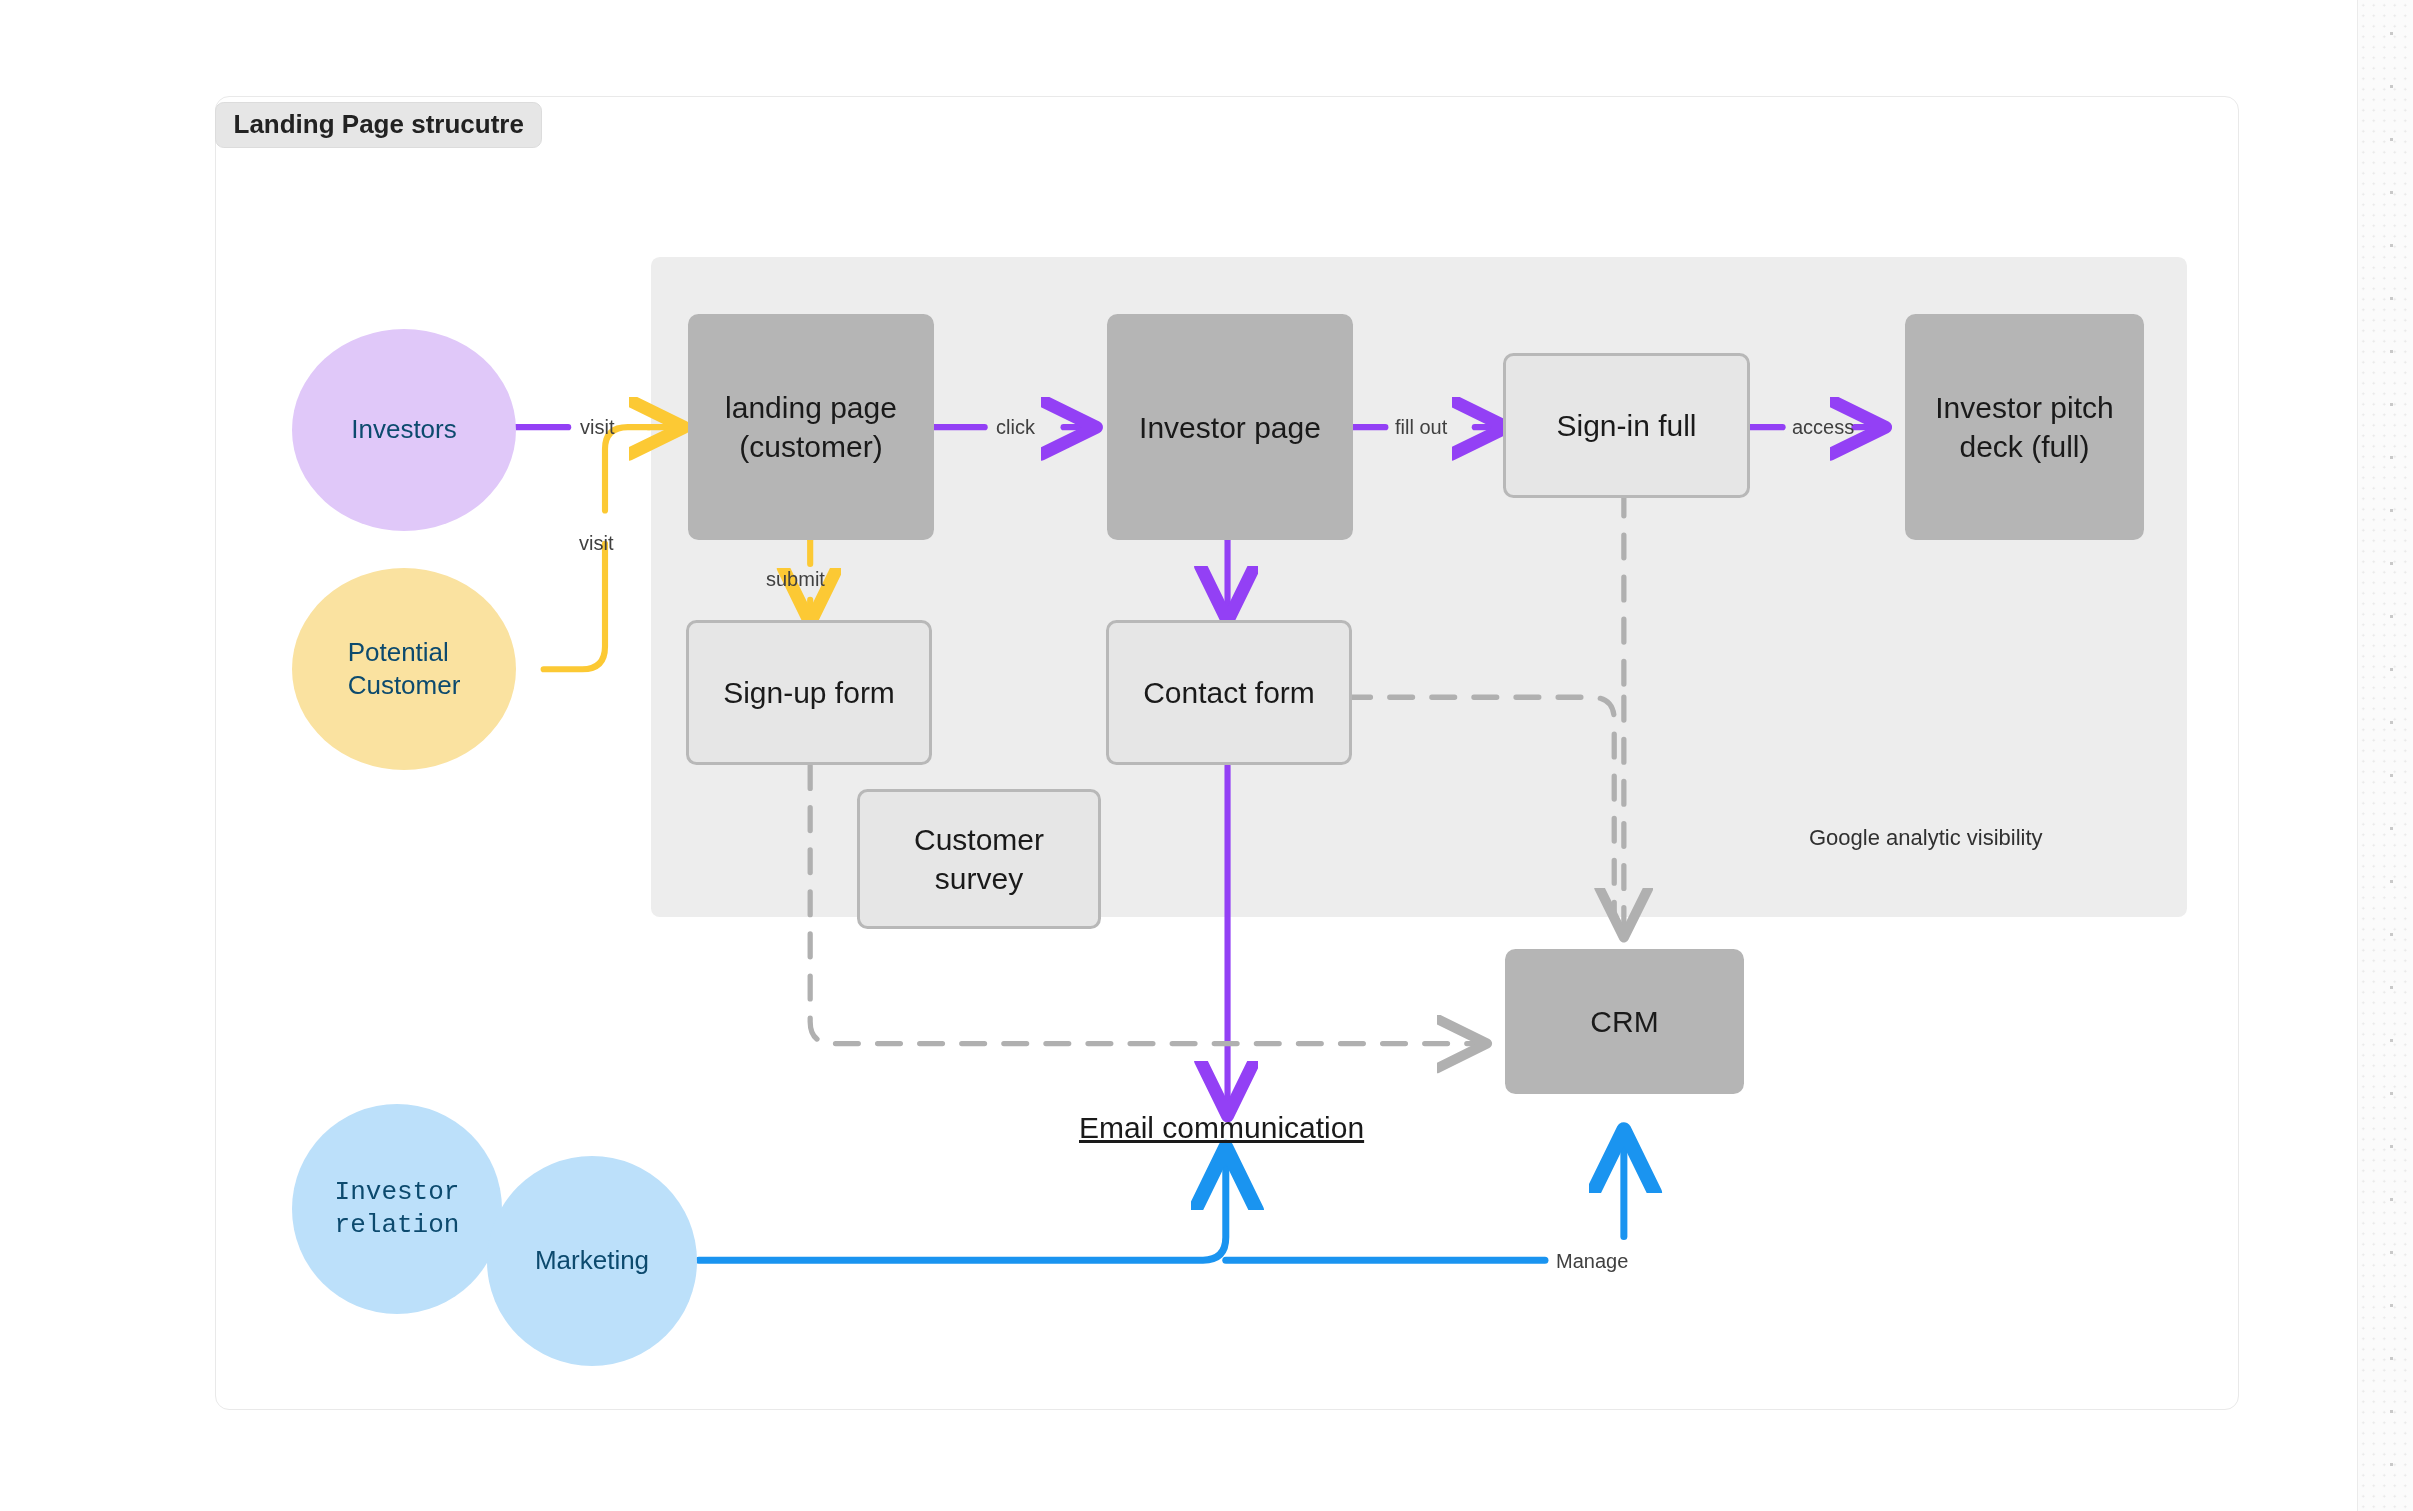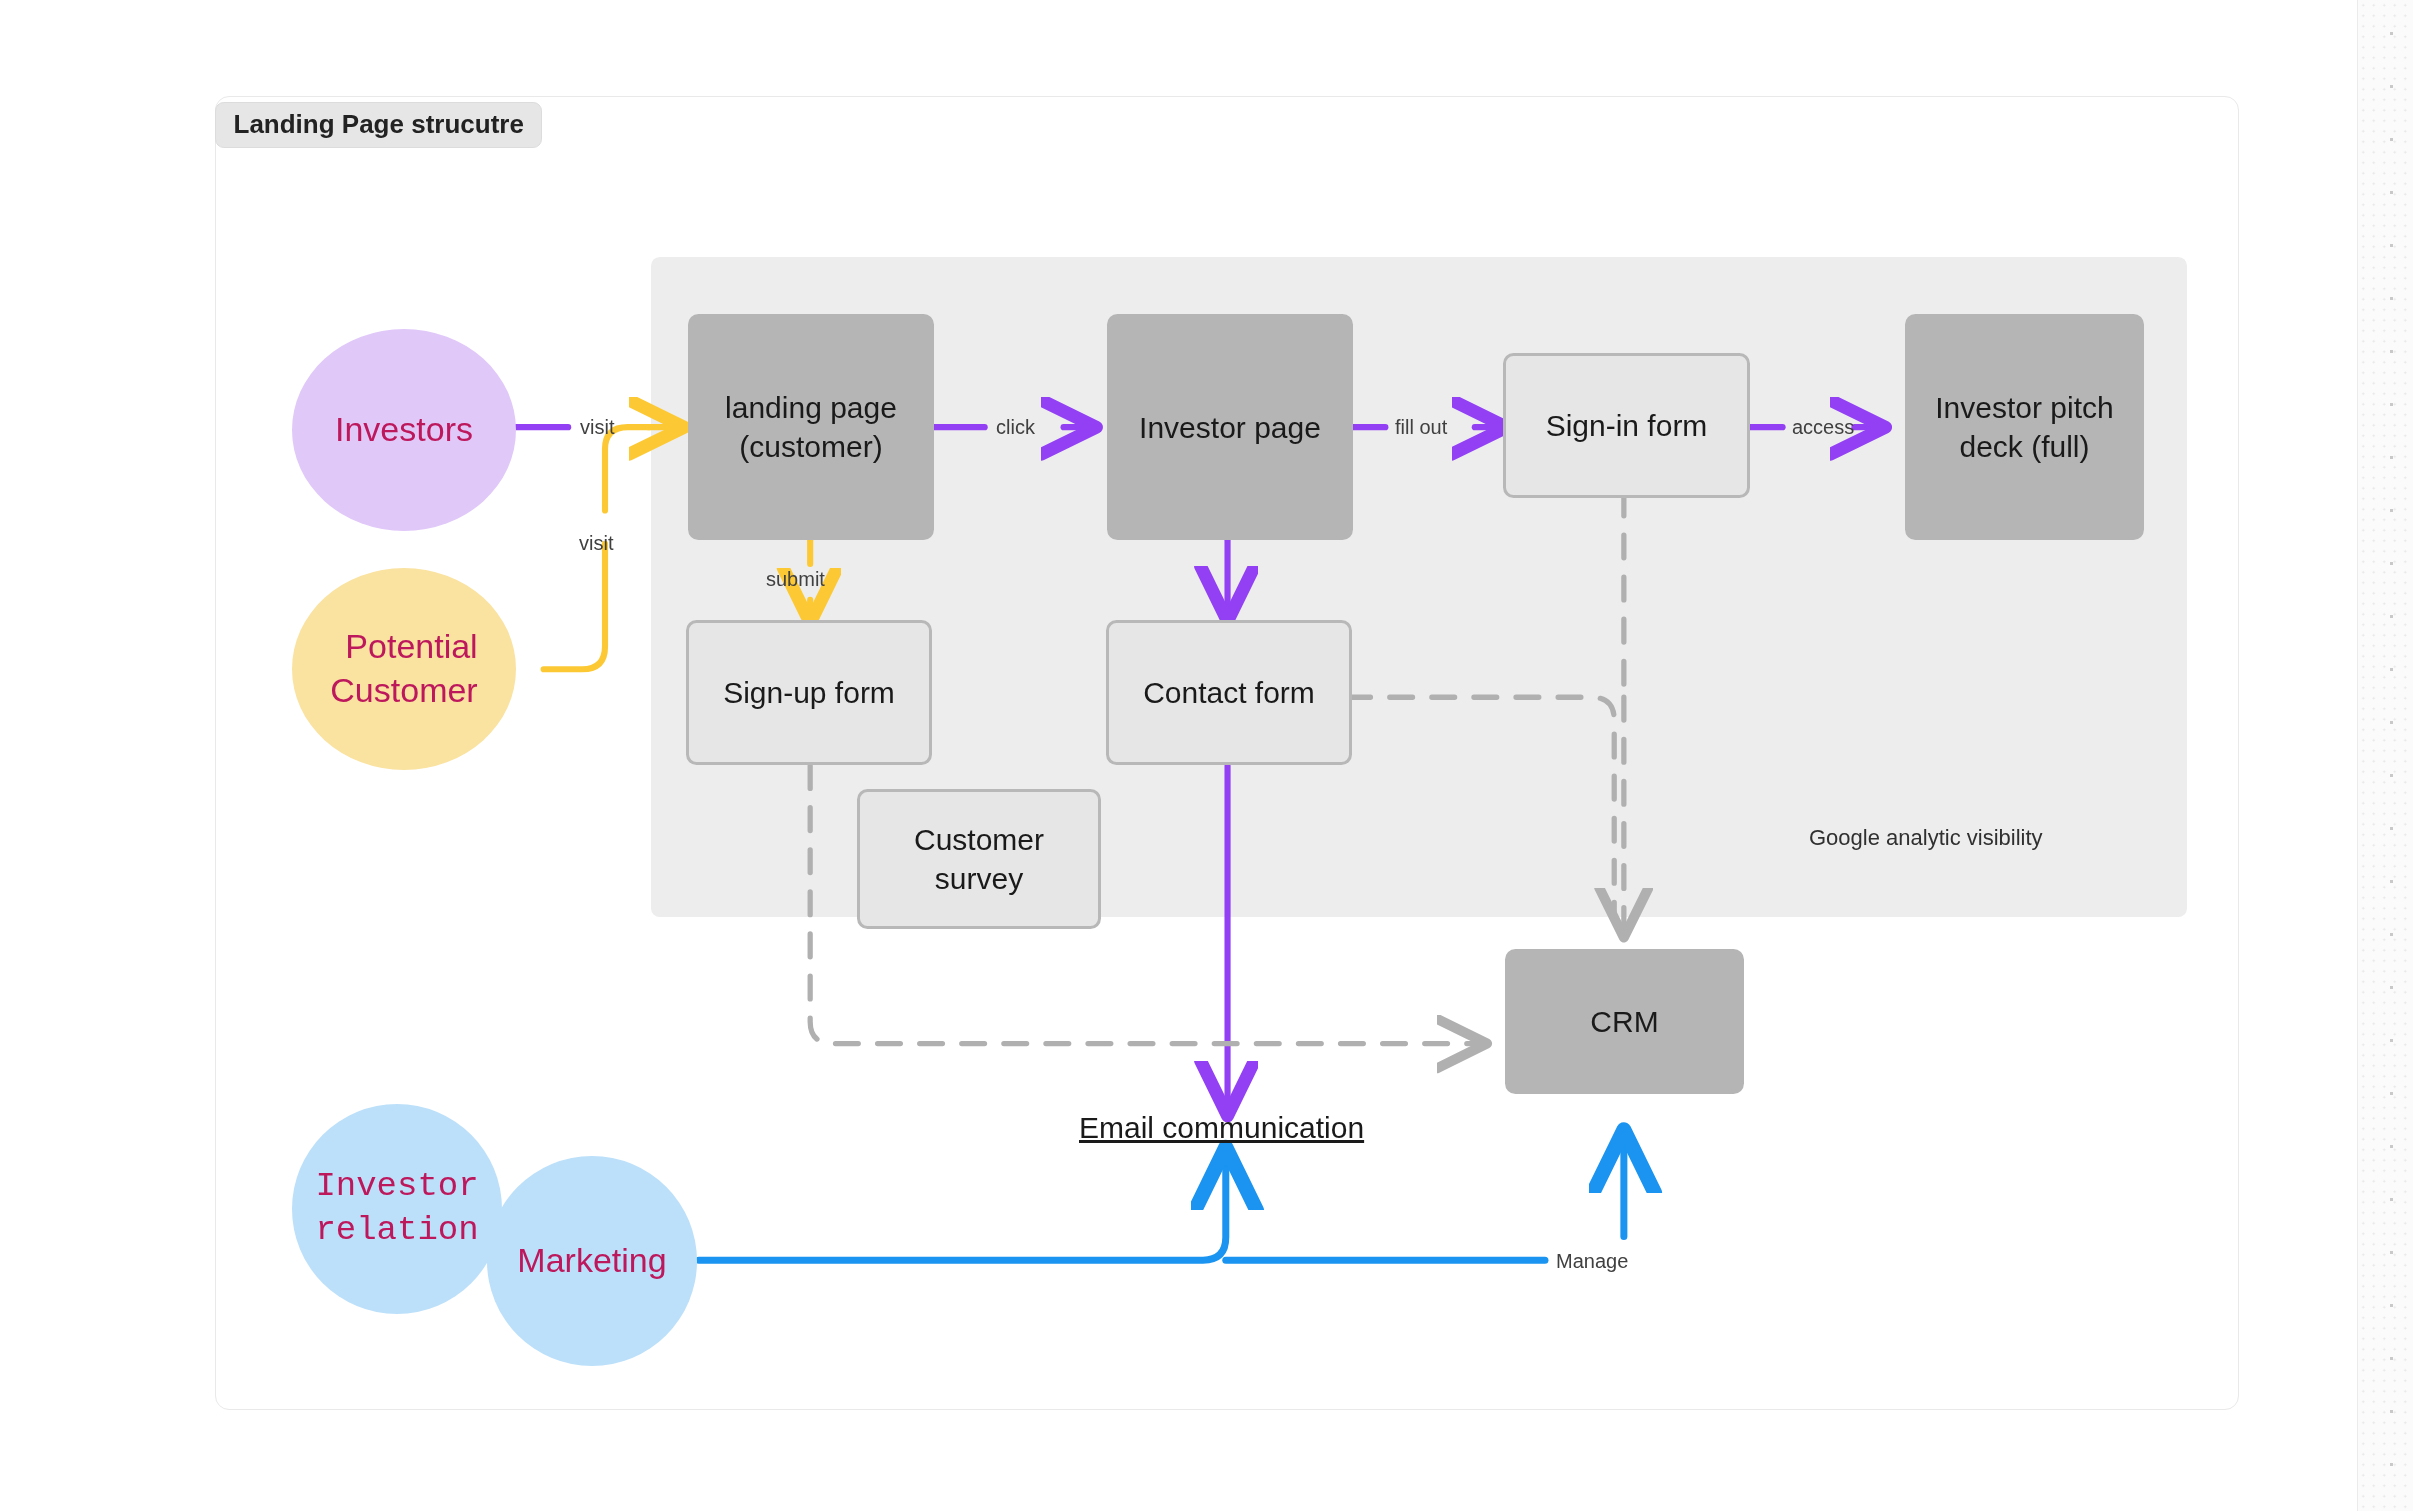--- a/index.html
+++ b/index.html
@@ -74,23 +74,23 @@
     color: #303030;
     white-space: nowrap;
   }
   
   .actor {
     position: absolute;
     border-radius: 50%;
     display: flex;
     align-items: center;
     justify-content: center;
-    text-align: right;
-    font-size: 34px;
-    color: #be185d;
+    text-align: left;
+    font-size: 26px;
+    color: #0c4a6e;
     line-height: 1.28;
     box-sizing: border-box;
   }
   
   .node {
     position: absolute;
     display: flex;
     align-items: center;
     justify-content: center;
     text-align: center;
@@ -237,21 +237,21 @@
   <div class="node solid" style="left:688px; top:314px; width:246px; height:226px; white-space:pre-line;">
     <span>landing page
 (customer)</span>
   </div>
 
   <div class="node solid" style="left:1107px; top:314px; width:246px; height:226px;">
     <span>Investor page</span>
   </div>
 
   <div class="node outline" style="left:1503px; top:353px; width:247px; height:145px;">
-    <span>Sign-in form</span>
+    <span>Sign-in full</span>
   </div>
 
   <div class="node solid" style="left:1905px; top:314px; width:239px; height:226px; white-space:pre-line; padding:0 12.3px;">
     <span>Investor pitch
 deck (full)</span>
   </div>
 
   <div class="node outline" style="left:1106px; top:620px; width:246px; height:145px;">
     <span>Contact form</span>
   </div>

